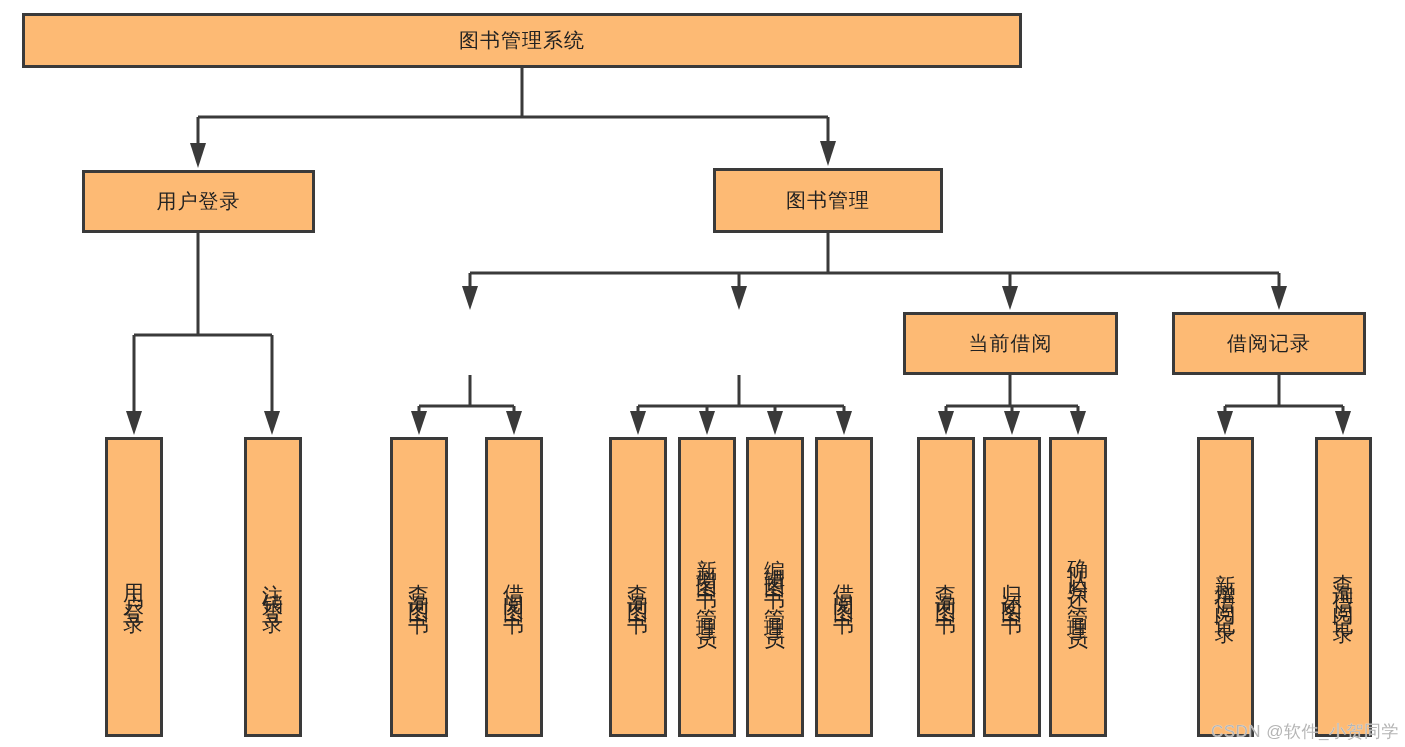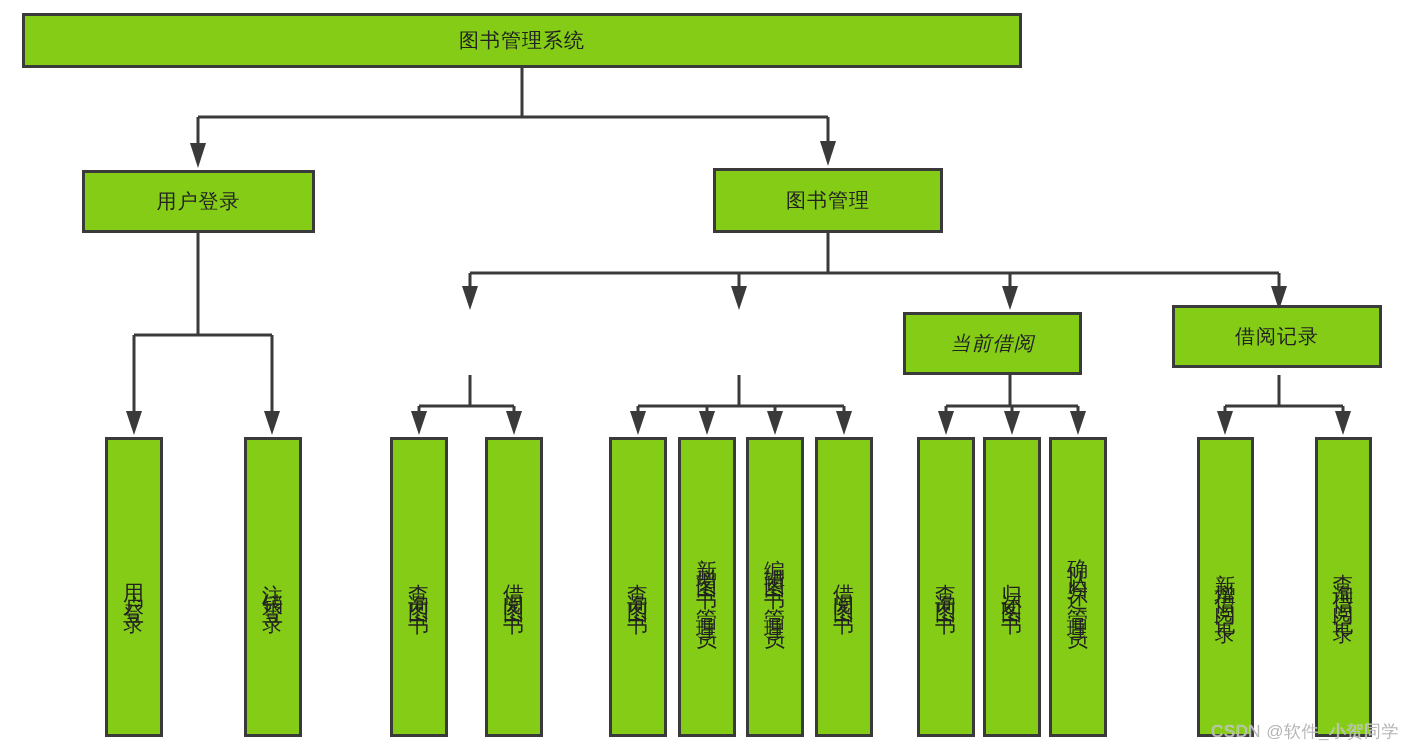--- a/index.html
+++ b/index.html
@@ -15,21 +15,21 @@
     font-family:"Liberation Sans", sans-serif;
     overflow:hidden;
   }
   .connectors{position:absolute;left:0;top:0;z-index:1;}
   .connectors path{stroke:var(--line);stroke-width:3;fill:none;}
   .connectors polygon{fill:var(--line);stroke:none;}
   .node{
     position:absolute;
     box-sizing:border-box;
     border:3px solid var(--line);
-    background:#84cc16;
+    background:#fdba74;
     display:flex;align-items:center;justify-content:center;
     color:var(--text);
     z-index:2;
   }
   .hbox{font-size:20px;letter-spacing:1px;}
   .vbox span{
     writing-mode:vertical-rl;
     text-orientation:mixed;
     font-size:21px;
     letter-spacing:10px;
@@ -105,24 +105,24 @@
     <span>图书管理系统</span>
   </div>
 
   <div class="node hbox" style="left:82px;top:170px;width:233px;height:63px;">
     <span>用户登录</span>
   </div>
   <div class="node hbox" style="left:713px;top:168px;width:230px;height:65px;">
     <span>图书管理</span>
   </div>
 
-  <div class="node hbox" style="left:903px;top:312px;width:179px;height:63px;font-style:italic;">
+  <div class="node hbox" style="left:903px;top:312px;width:215px;height:63px;">
     <span>当前借阅</span>
   </div>
-  <div class="node hbox" style="left:1172px;top:305px;width:210px;height:63px;">
+  <div class="node hbox" style="left:1172px;top:312px;width:194px;height:63px;">
     <span>借阅记录</span>
   </div>
 
   <div class="node vbox" style="left:105px;top:437px;width:58px;height:300px;">
     <span>用户登录</span>
   </div>
   <div class="node vbox" style="left:244px;top:437px;width:58px;height:300px;">
     <span>注销登录</span>
   </div>
 

